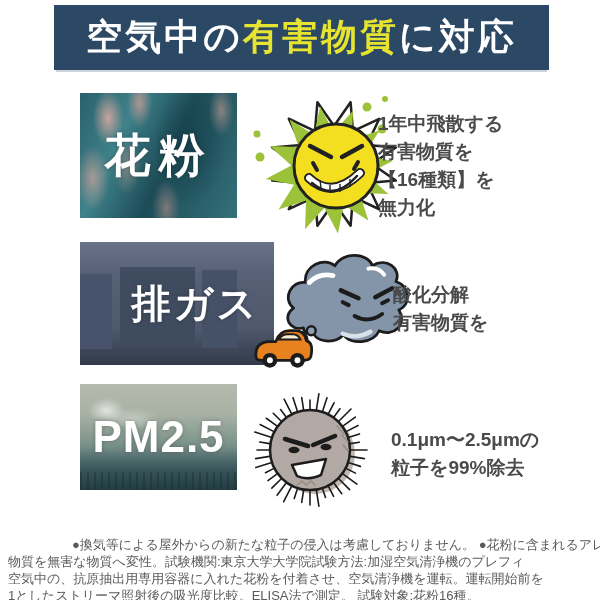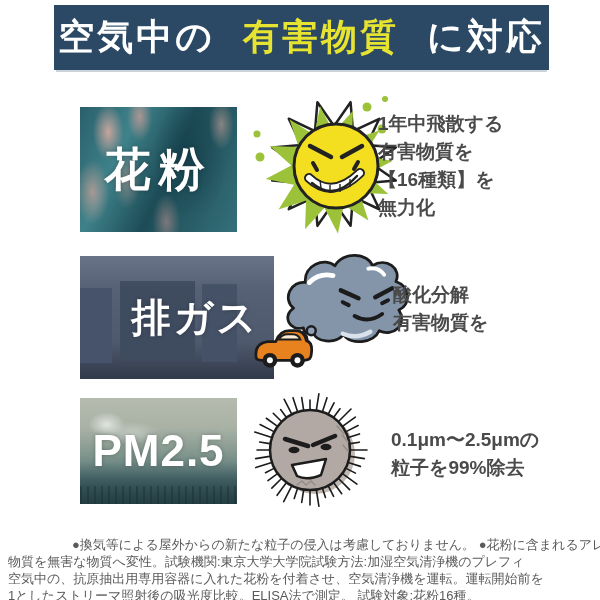--- a/index.html
+++ b/index.html
@@ -13,28 +13,27 @@
     font-family:"Liberation Sans", sans-serif;
   }
   
   .banner{
     position:absolute;left:54px;top:5px;width:495px;height:65px;
     background:var(--banner-bg);
     display:flex;align-items:center;justify-content:center;
     color:#ffffff;font-size:36px;font-weight:800;letter-spacing:3px;
     box-shadow:0 4px 0 -2px #ccd3da;
     white-space:nowrap;
-    gap:28px;
   }
   .banner .hl{color:var(--banner-hl);}
   
   .photo{
     position:absolute;left:80px;width:157px;
     display:flex;align-items:center;justify-content:center;
-    color:#fff;font-weight:700;text-shadow:0 0 4px rgba(0,0,0,.25);margin-top:14px;
+    color:#fff;font-weight:700;text-shadow:0 0 4px rgba(0,0,0,.25);
   }
   #photo1{
     top:93px;height:125px;font-size:46px;letter-spacing:8px;
     background-color:#2e6a73;
     background-image:
       radial-gradient(ellipse 22px 40px at 18% 20%, rgba(214,170,160,.9), rgba(214,170,160,0) 70%),
       radial-gradient(ellipse 18px 34px at 38% 8%, rgba(200,155,150,.8), rgba(200,155,150,0) 70%),
       radial-gradient(ellipse 20px 42px at 30% 58%, rgba(205,160,150,.5), rgba(205,160,150,0) 70%),
       radial-gradient(ellipse 24px 46px at 8% 68%, rgba(210,165,155,.7), rgba(210,165,155,0) 70%),
       radial-gradient(ellipse 20px 40px at 55% 92%, rgba(195,150,145,.55), rgba(195,150,145,0) 70%),

